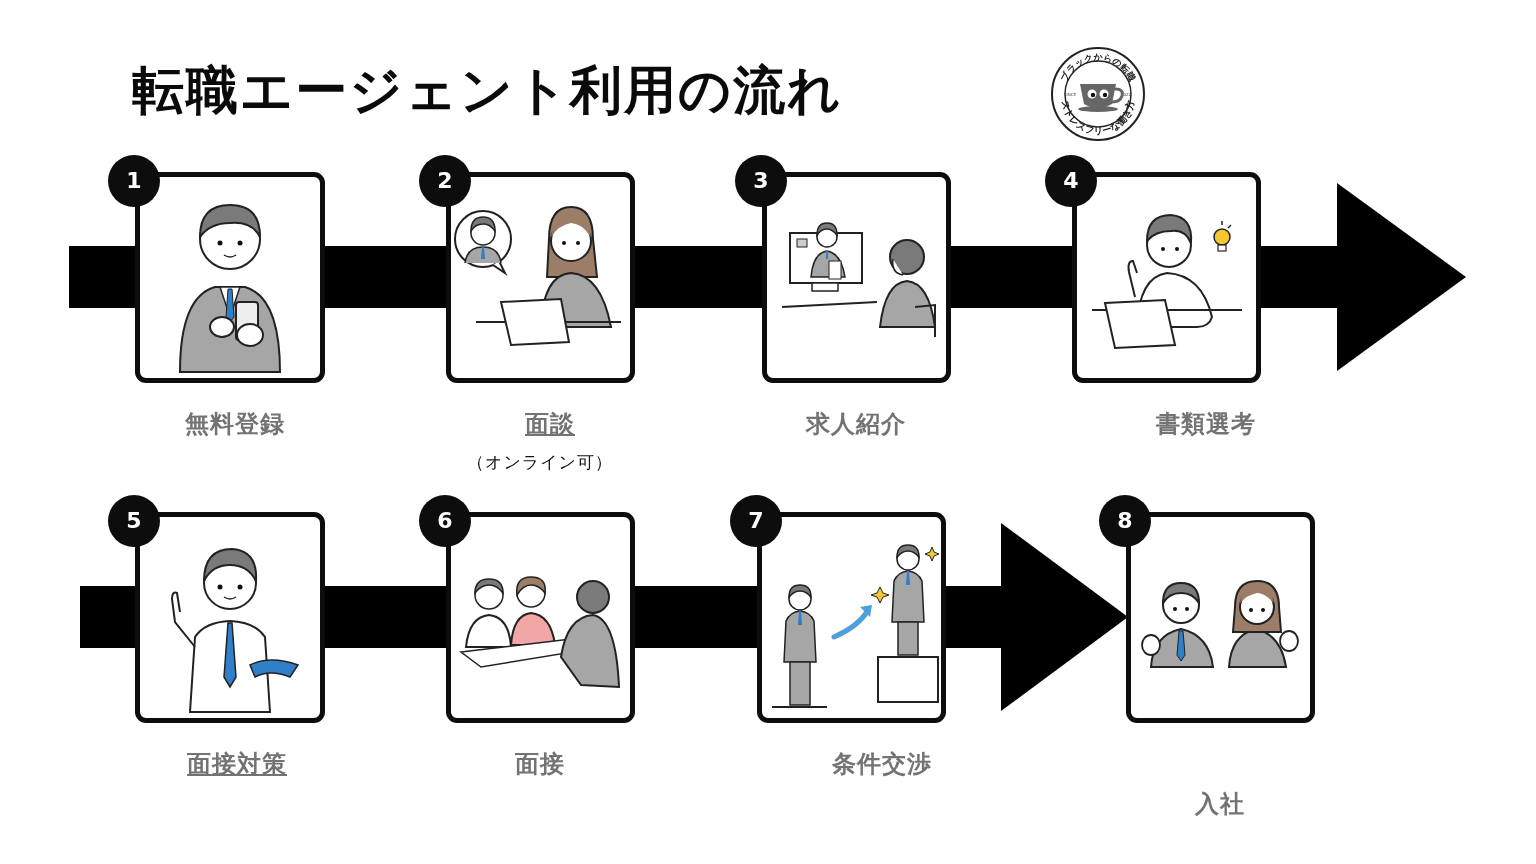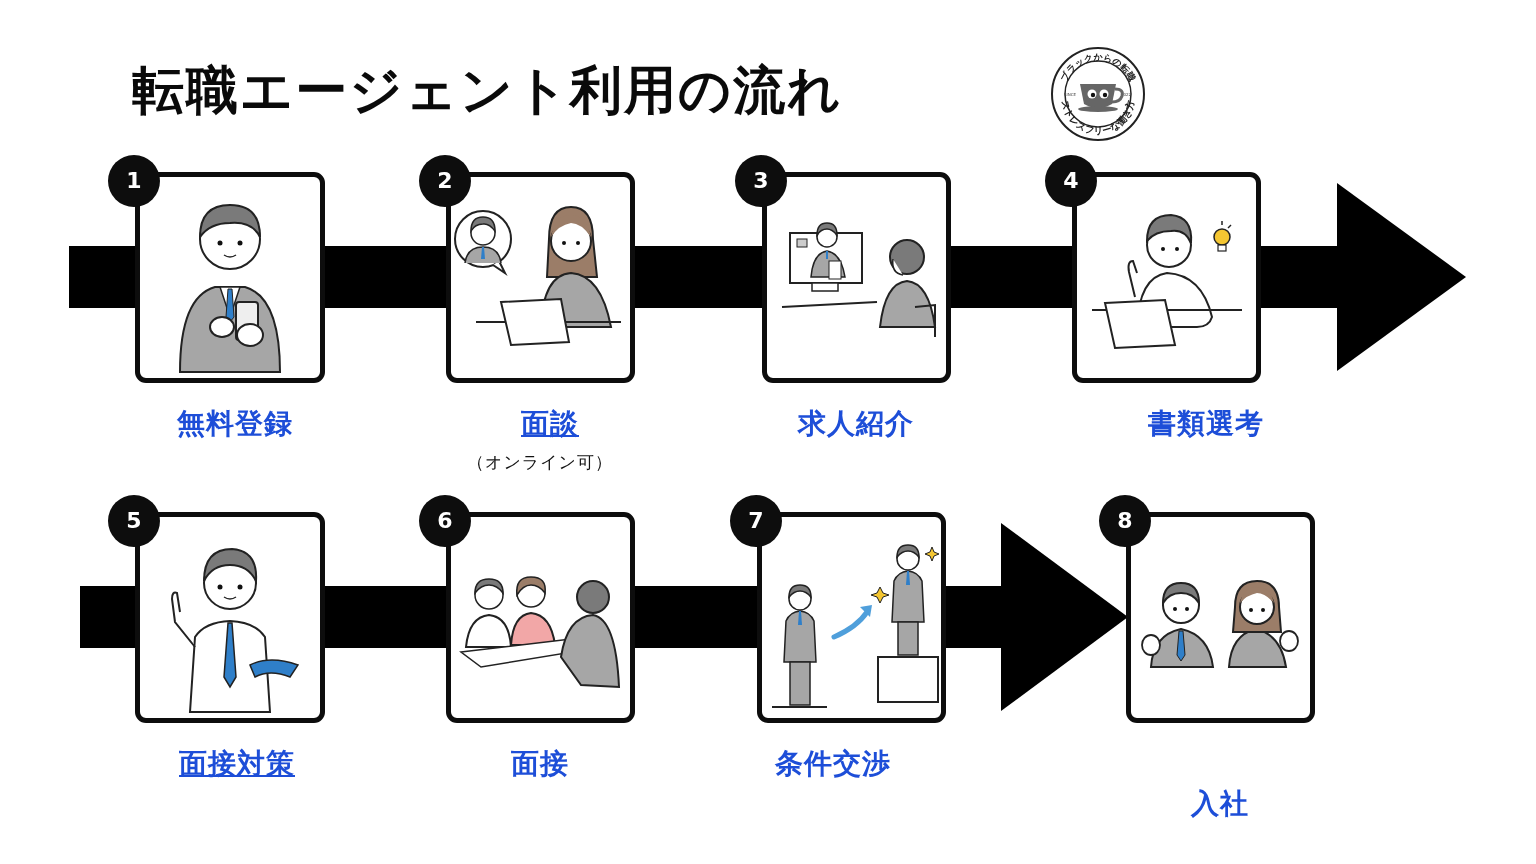--- a/index.html
+++ b/index.html
@@ -6,22 +6,22 @@
   body { width:1536px; height:864px; position:relative; overflow:hidden;
          font-family:"DejaVu Sans", "Liberation Sans", sans-serif; color:#111; }
   .abs { position:absolute; }
   #title { left:132px; top:48px; font-size:52px; font-weight:bold; letter-spacing:2px;
            line-height:84px; white-space:nowrap; color:#0a0a0a; }
   .stamp { left:1050px; top:46px; width:96px; height:96px; }
   .flow { left:0; top:0; width:1536px; height:864px; }
   .box { background:#fff; border:5px solid #0d0d0d; border-radius:11px; box-sizing:border-box; }
   .badge { width:52px; height:52px; border-radius:50%; background:#0d0d0d; color:#fff;
            font-weight:bold; font-size:22px; line-height:52px; text-align:center; }
-  .label { font-size:28px; font-weight:bold; text-align:center; width:260px; letter-spacing:1px;
-           color:#1d4ed8; line-height:48px; }
+  .label { font-size:24px; font-weight:bold; text-align:center; width:260px; letter-spacing:1px;
+           color:#737373; line-height:48px; }
   .sublabel { font-size:17px; font-weight:normal; text-align:center; width:260px; color:#111; letter-spacing:1px; }
   .illus { position:absolute; left:0; top:0; width:100%; height:100%; }
 </style>
 </head>
 <body>
 
 <div id="title" class="abs">転職エージェント利用の流れ</div>
 
 <svg class="abs stamp" viewBox="0 0 96 96">
   <circle cx="48" cy="48" r="46" fill="#fff" stroke="#222" stroke-width="2"></circle>
@@ -201,21 +201,21 @@
       <path d="M135 40 Q135 28 146 28 Q157 28 157 40 Q152 34 146 34 Q140 34 135 40 Z" fill="#7a7a7a" stroke="#222" stroke-width="1.5"></path>
       <path d="M130 105 L132 64 Q136 55 146 54 Q156 55 160 64 L162 105 Z" fill="#a6a6a6" stroke="#222" stroke-width="1.5"></path>
       <path d="M145 54 L147 54 L148 68 L144 68 Z" fill="#2f7fc9"></path>
       <rect x="136" y="105" width="20" height="33" fill="#a6a6a6" stroke="#222" stroke-width="1.5"></rect>
       <path d="M118 70 L121 76 L127 78 L121 80 L118 86 L115 80 L109 78 L115 76 Z" fill="#f4c632" stroke="#222" stroke-width="1"></path>
       <path d="M170 30 L172 35 L177 37 L172 39 L170 44 L168 39 L163 37 L168 35 Z" fill="#f4c632" stroke="#222" stroke-width="1"></path>
     </svg>
   </div>
   <div class="abs badge" style="left:-27px;top:-17px;">7</div>
 </div>
-<div class="abs label" style="left:703px;top:740px;">条件交渉</div>
+<div class="abs label" style="left:752px;top:740px;">条件交渉</div>
 
 <div class="abs" style="left:1126px;top:512px;width:189px;height:211px;">
   <div class="box" style="position:absolute;inset:0;">
     <svg class="illus" viewBox="0 0 179 201">
       <path d="M20 150 Q22 118 50 112 Q78 118 82 150 Z" fill="#a6a6a6" stroke="#222" stroke-width="2"></path>
       <path d="M48 114 L52 114 L54 138 L50 144 L46 138 Z" fill="#2f7fc9" stroke="#222" stroke-width="1"></path>
       <circle cx="50" cy="88" r="18" fill="#fff" stroke="#222" stroke-width="2"></circle>
       <path d="M32 86 Q32 66 50 66 Q68 66 68 86 Q62 76 50 76 Q38 76 32 86 Z" fill="#7a7a7a" stroke="#222" stroke-width="2"></path>
       <circle cx="44" cy="92" r="2" fill="#111"></circle>
         <circle cx="56" cy="92" r="2" fill="#111"></circle>

